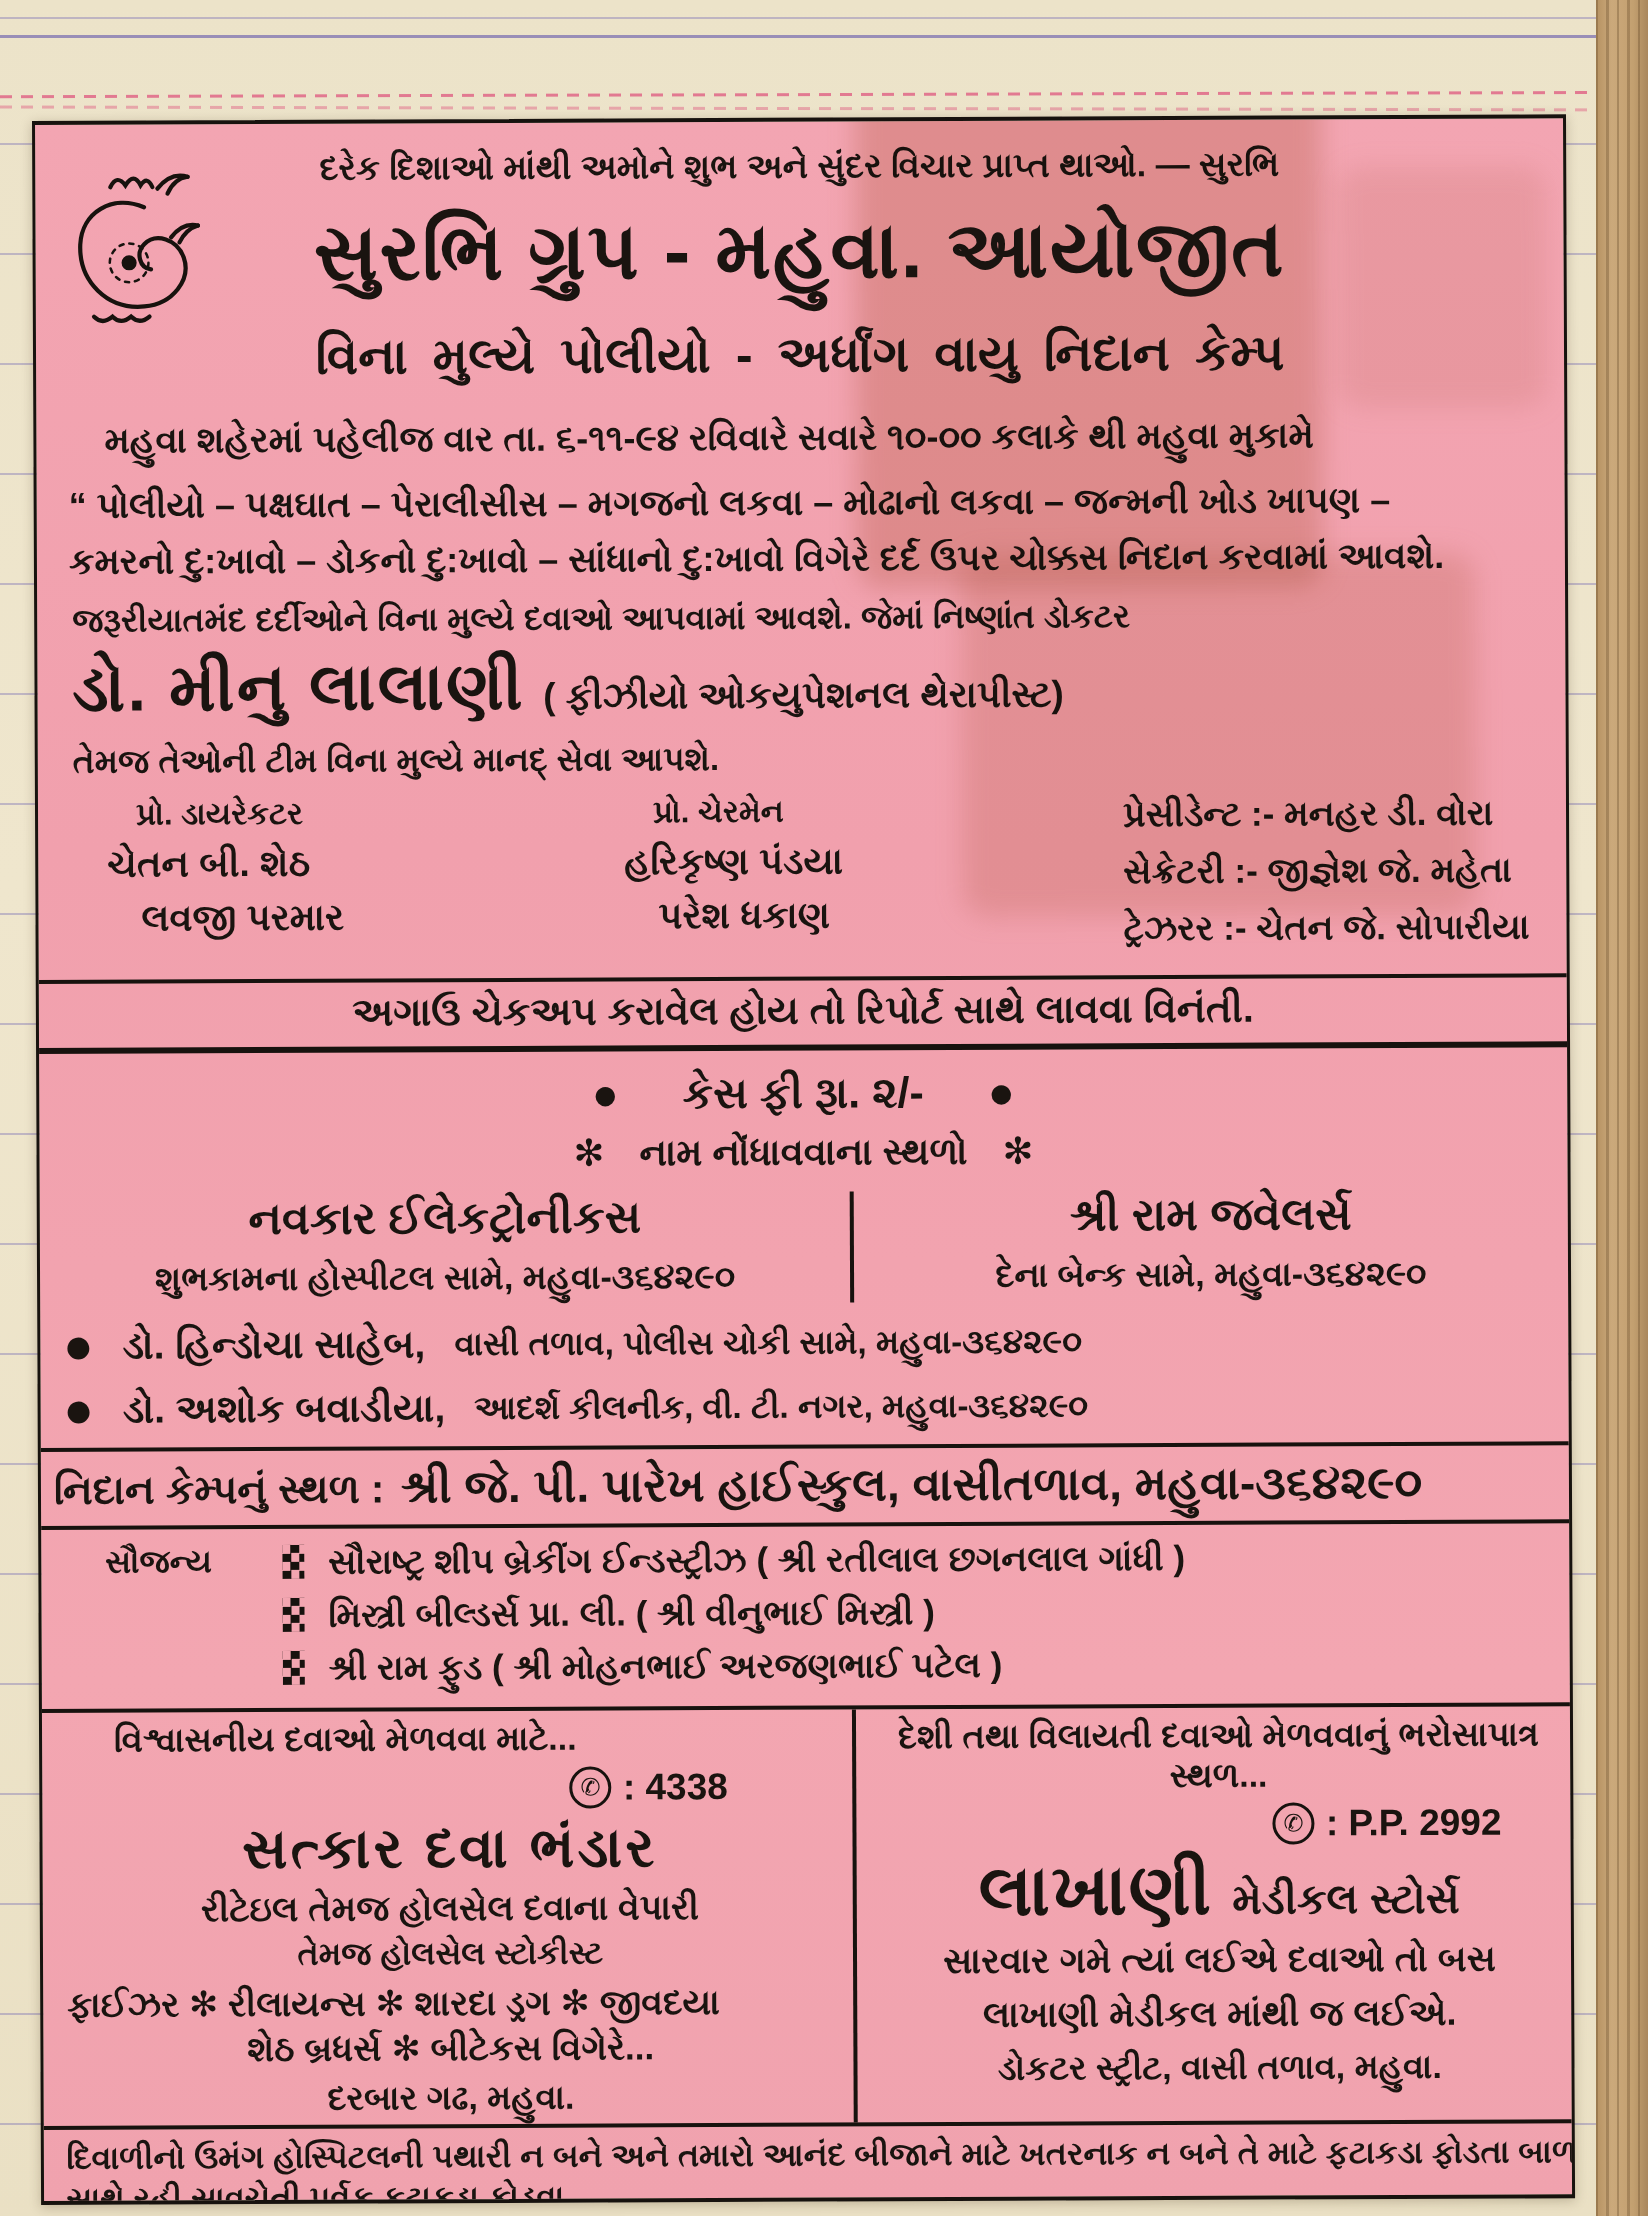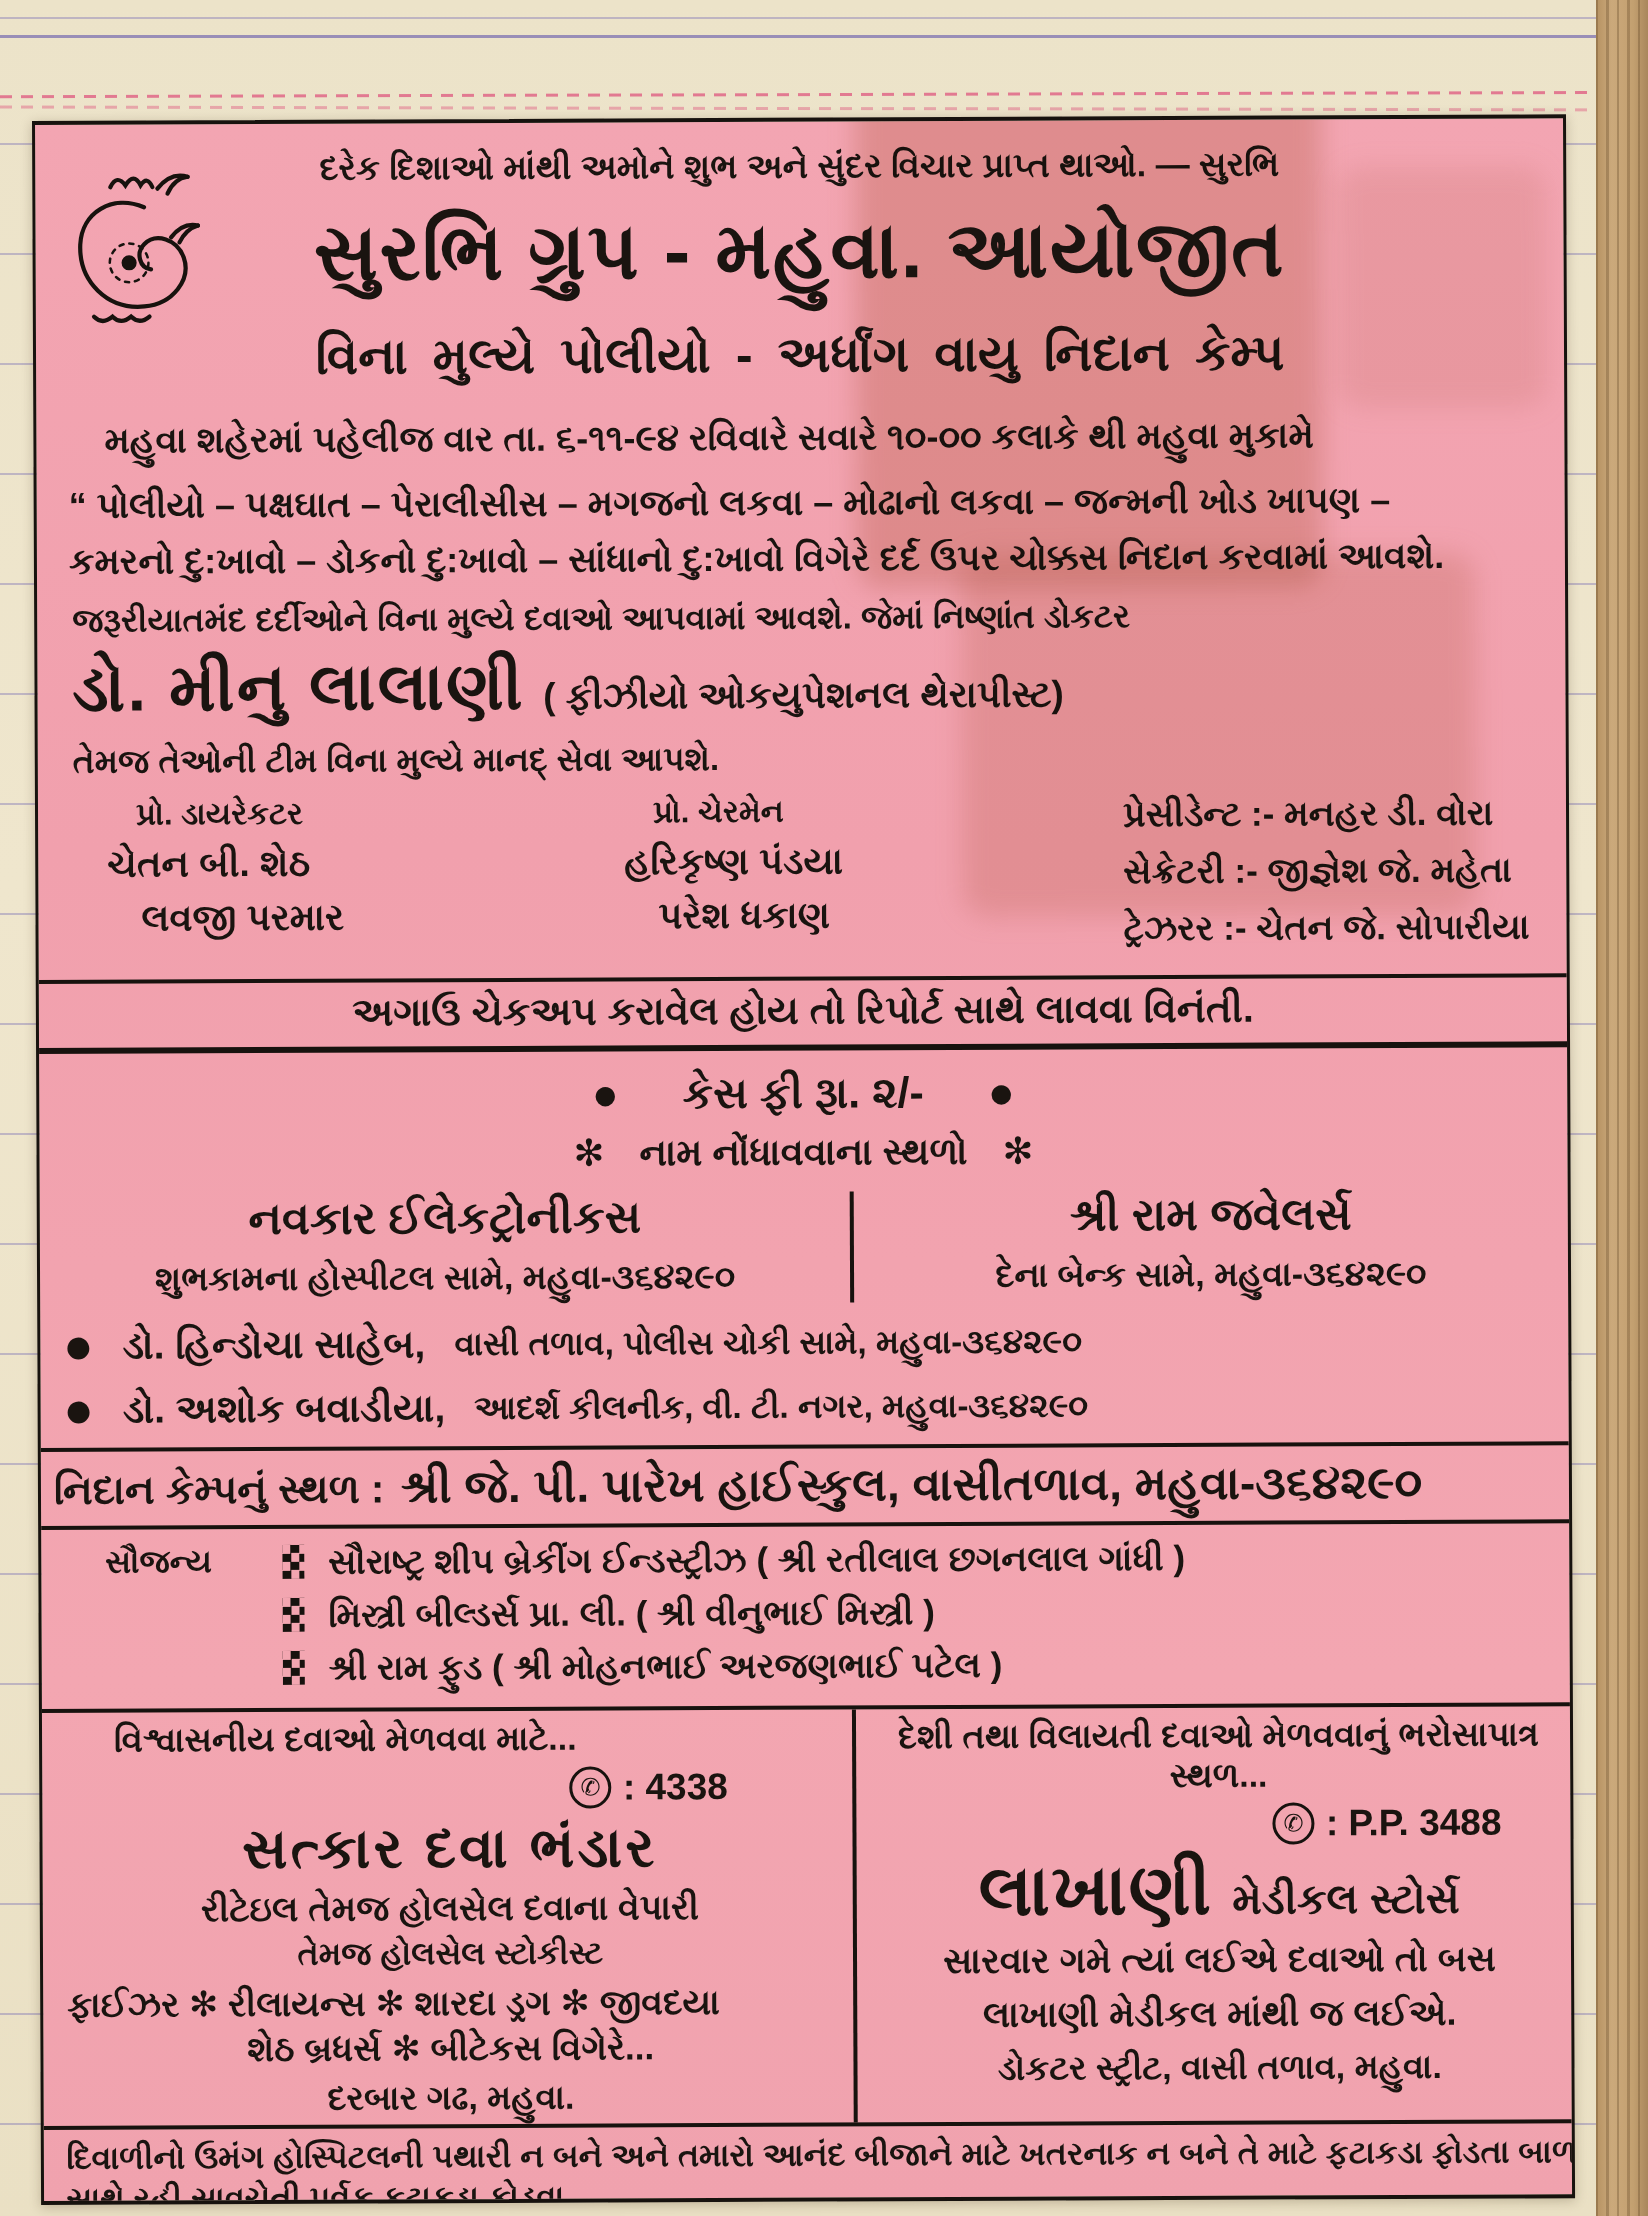--- a/index.html
+++ b/index.html
@@ -255,21 +255,21 @@
       <div class="brands b2 nw">શેઠ બ્રધર્સ  ✻  બીટેકસ વિગેરે...</div>
       <div class="adaddr nw">દરબાર ગઢ,  મહુવા.</div>
     </div>
     <div class="ad adr">
       <div class="adtag c nw">દેશી તથા વિલાયતી દવાઓ મેળવવાનું ભરોસાપાત્ર</div>
       <div class="adtag c nw">સ્થળ...</div>
       <div class="phonerow">
         <span class="phonecirc">
             <span>✆</span>
           </span>
-        <span class="phonenum nw">:  P.P.  3488</span>
+        <span class="phonenum nw">:  P.P.  2992</span>
       </div>
       <div class="lakhrow nw">
         <span class="bigshop2">લાખાણી</span>
         <span class="smallshop">મેડીકલ સ્ટોર્સ</span>
       </div>
       <div class="addesc1 nw">સારવાર ગમે ત્યાં લઈએ દવાઓ તો બસ</div>
       <div class="addesc1 nw">લાખાણી મેડીકલ માંથી જ લઈએ.</div>
       <div class="adaddr nw">ડોકટર સ્ટ્રીટ,  વાસી તળાવ,  મહુવા.</div>
     </div>
   </div>

